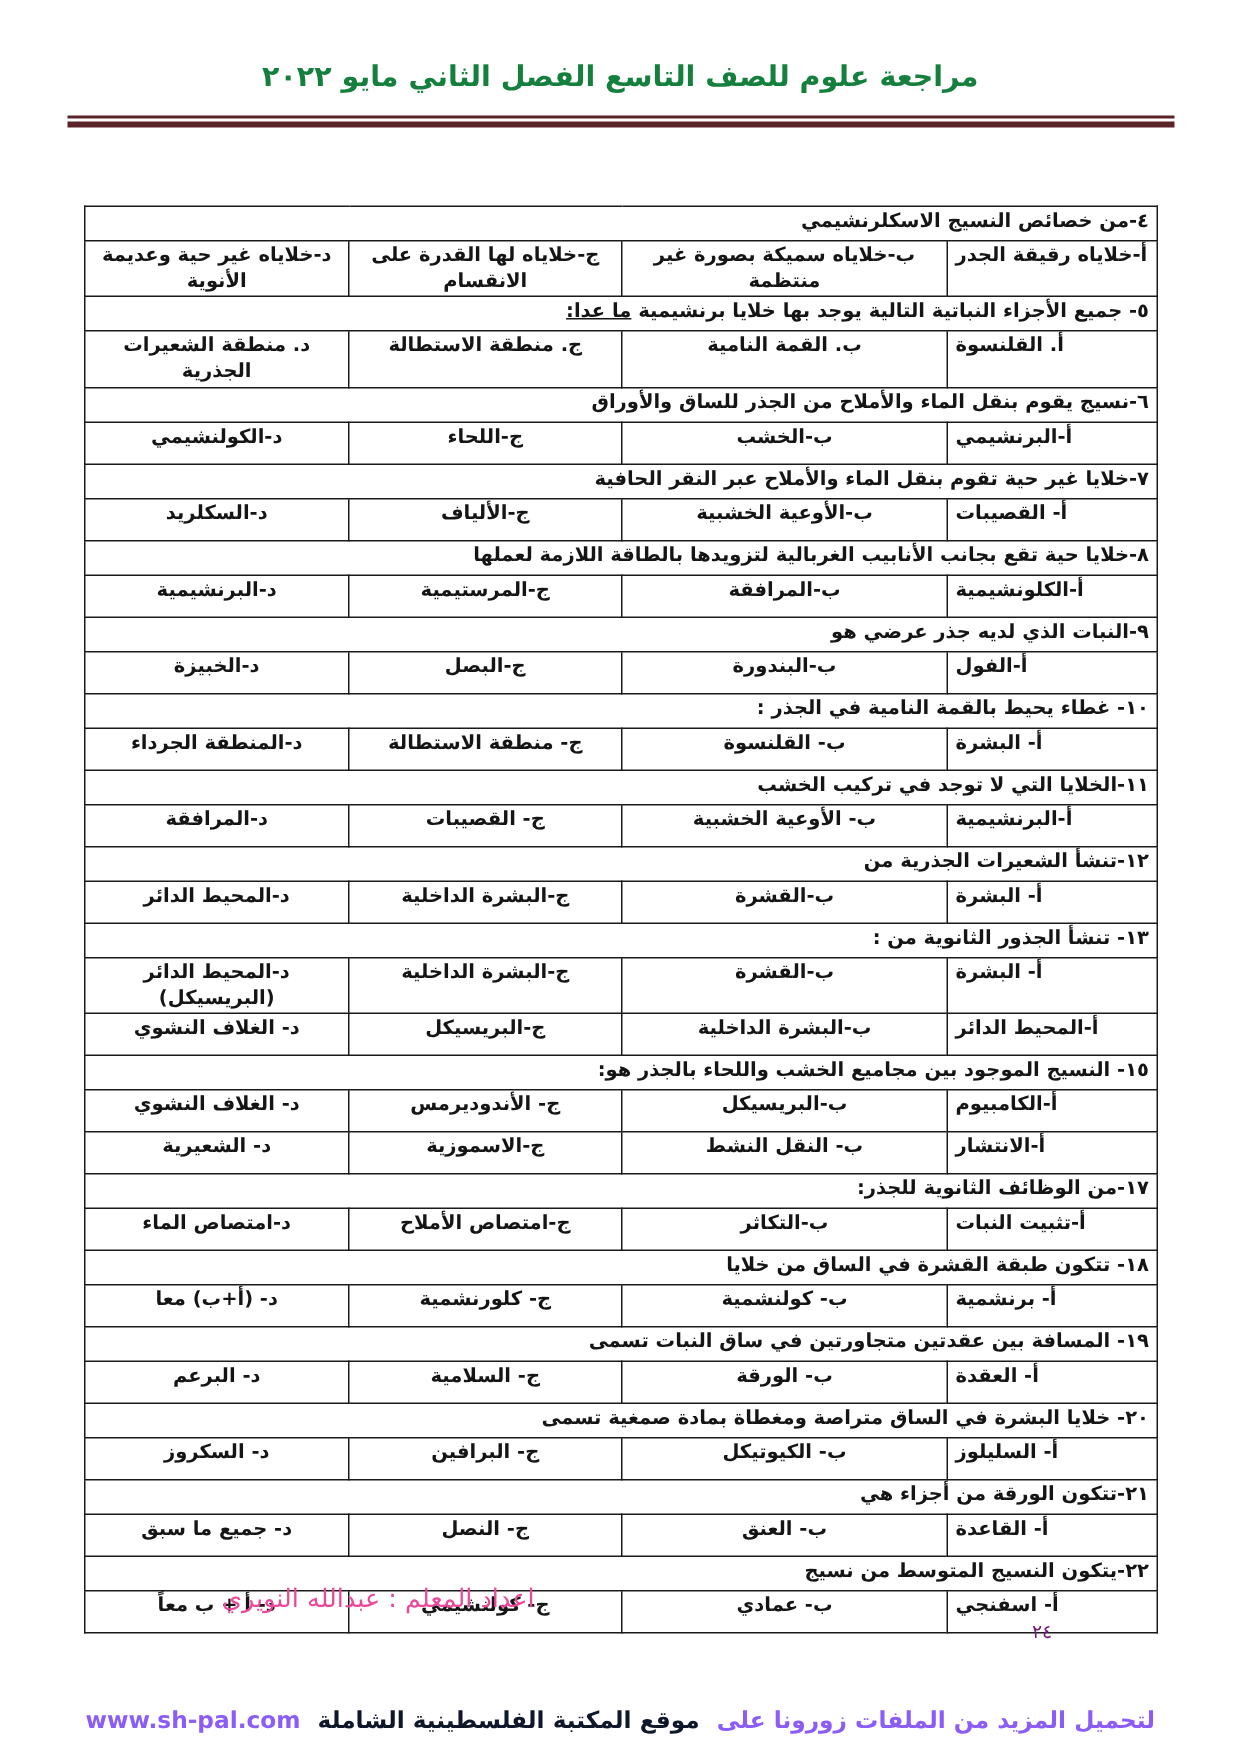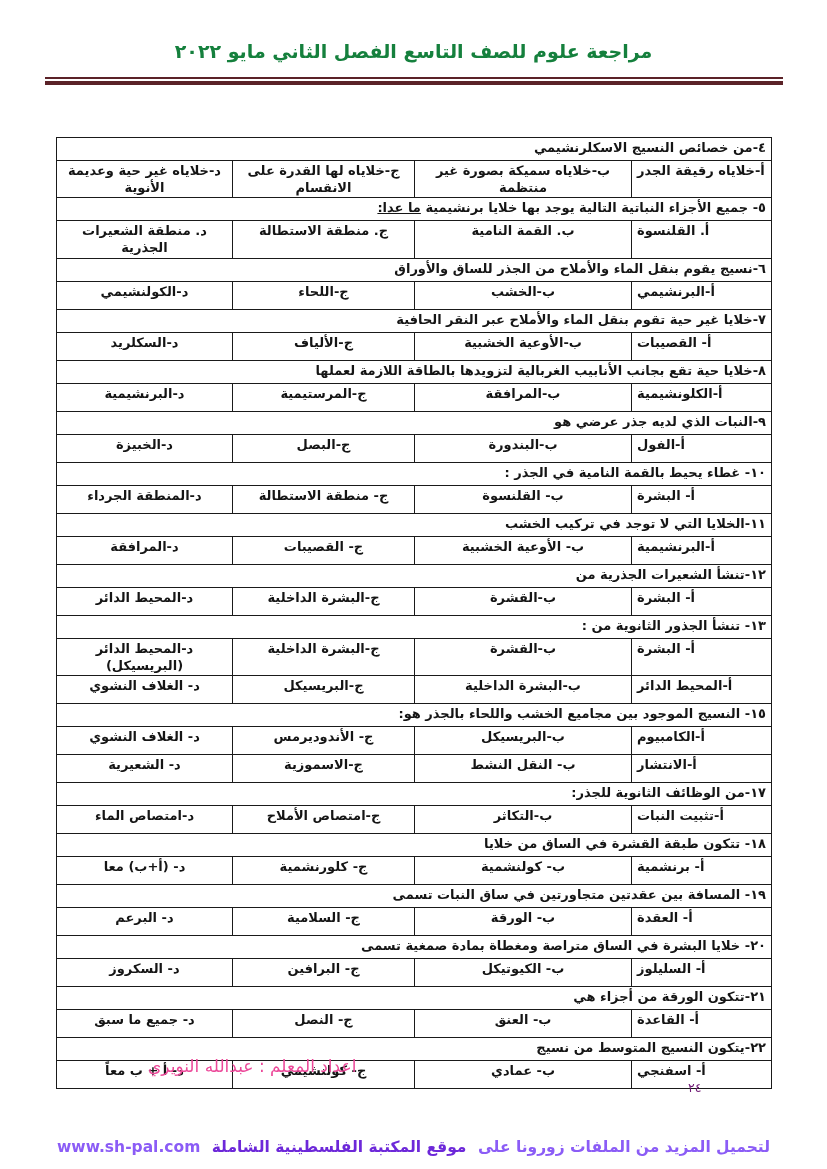--- a/index.html
+++ b/index.html
@@ -247,17 +247,17 @@
         </tr>
       </tbody>
   </table>
 
   <div class="footer-preparer">اعداد المعلم : عبدالله النويري</div>
 
   <div class="footer-pagenum">٢٤</div>
 
   <div class="banner">
     <span id="banner-main" style="color: #8b5cf6;">لتحميل المزيد من الملفات زورونا على</span>
-    <span id="banner-site" style="color: #6d28d9;">موقع المكتبة الفلسطينية الشاملة</span>
+    <span id="banner-site" style="color: #0f172a;">موقع المكتبة الفلسطينية الشاملة</span>
     <span id="banner-url" style="color: #8b5cf6;">www.sh-pal.com</span>
   </div>
 
 </div>
 
 </body></html>

